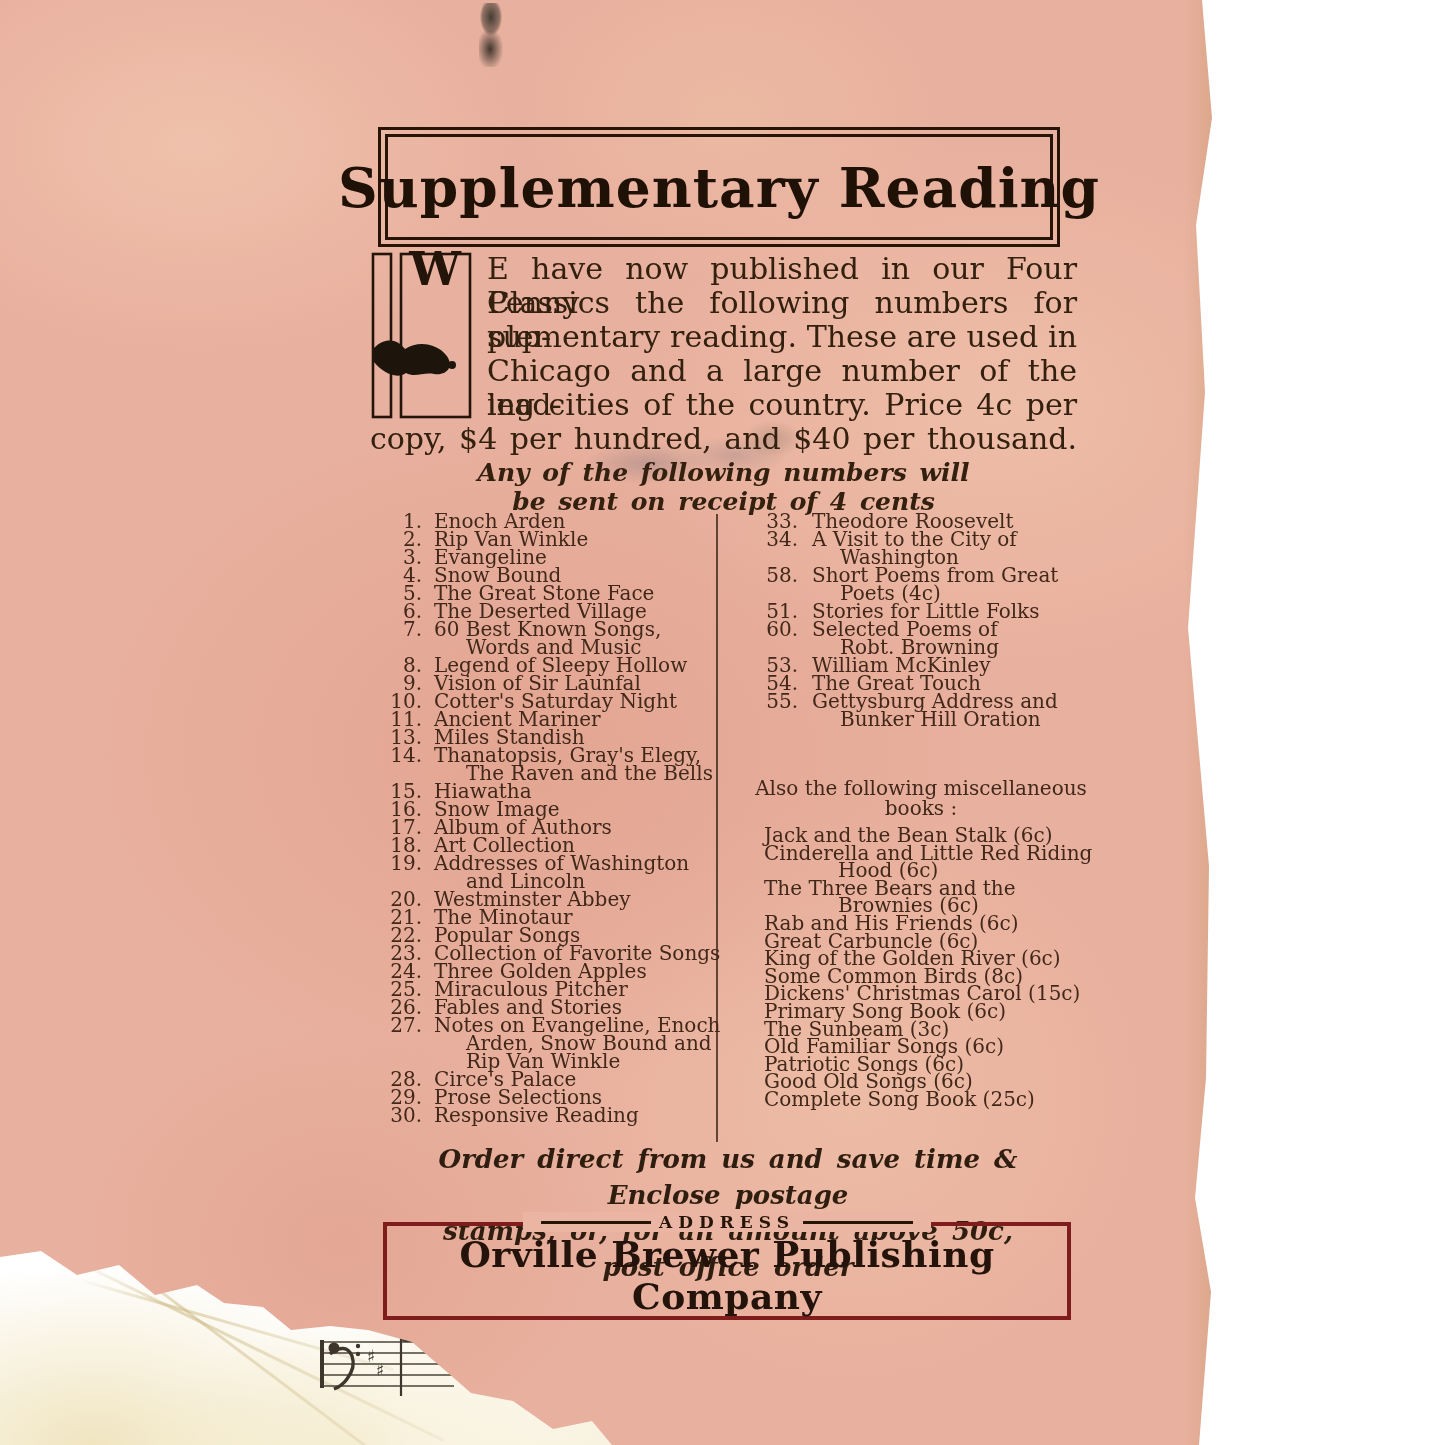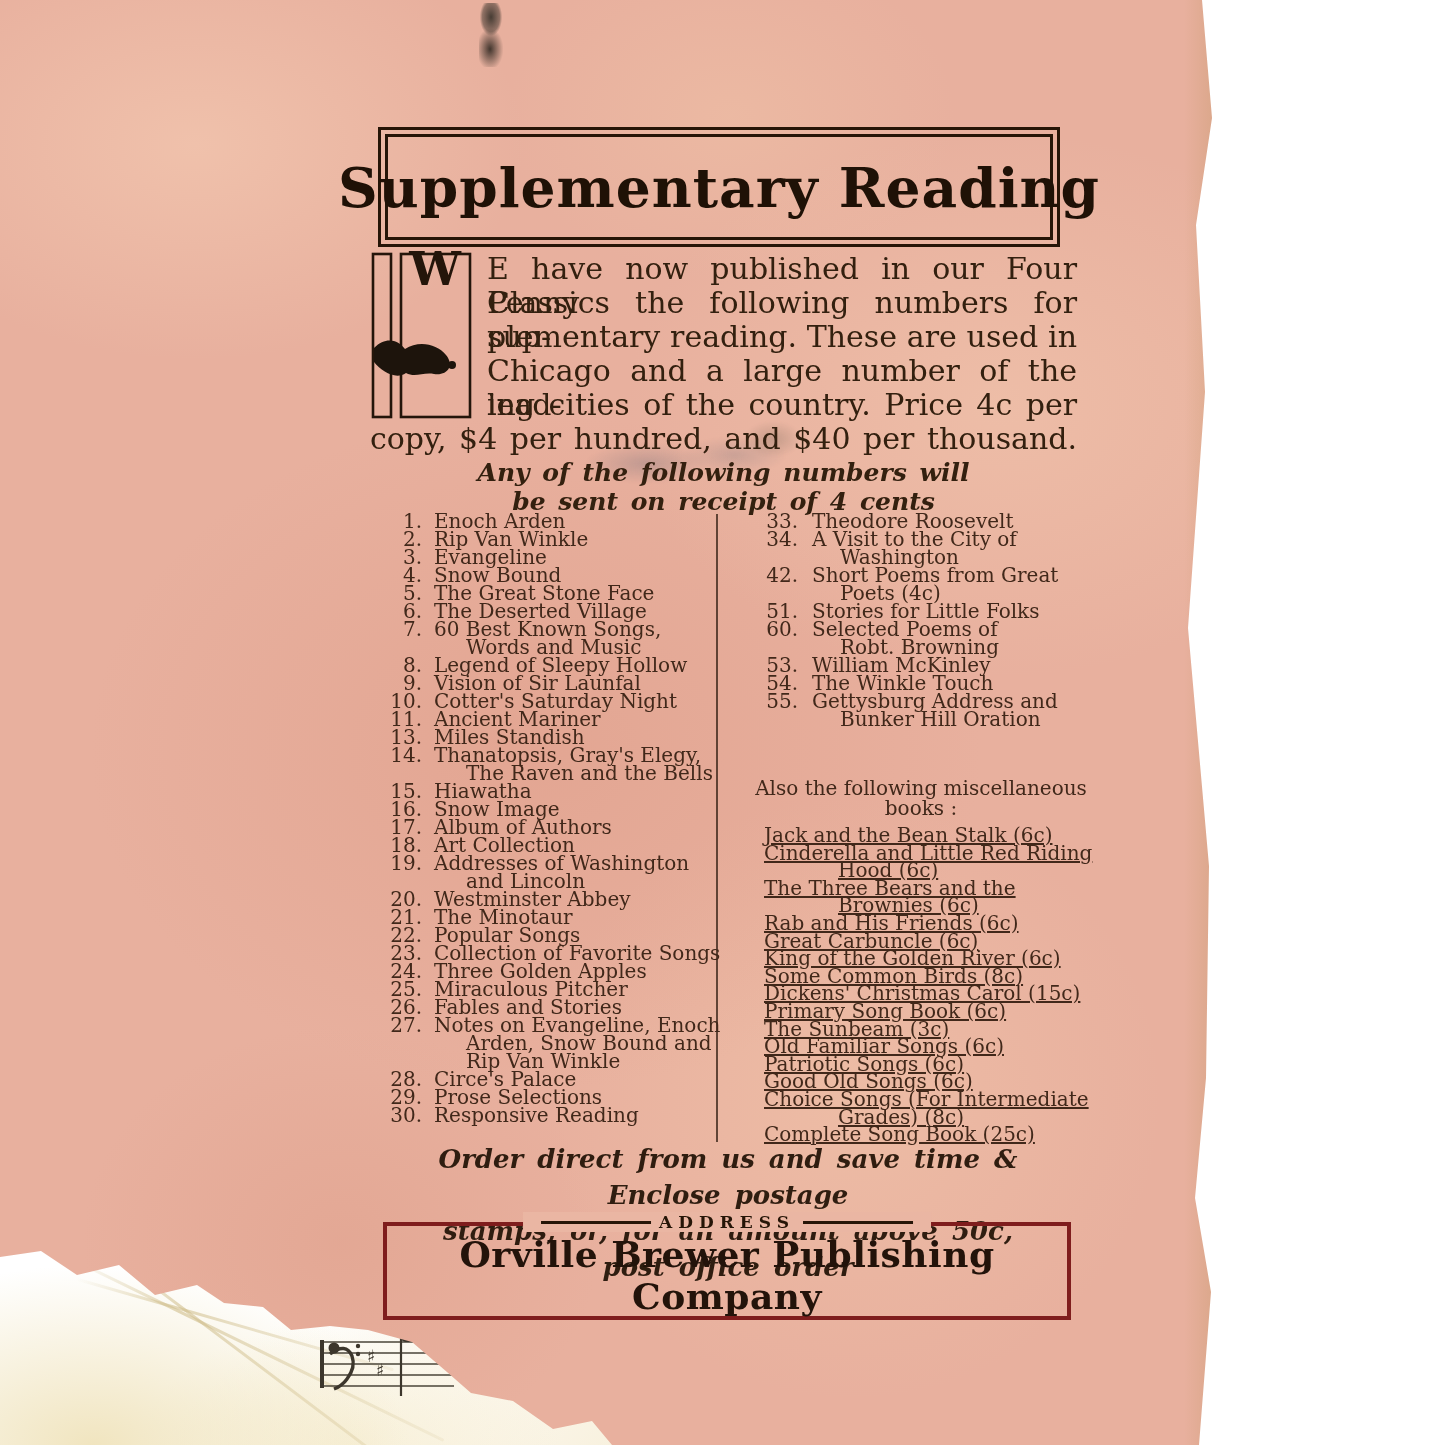--- a/index.html
+++ b/index.html
@@ -65,21 +65,21 @@
   .left-col{left:388px;top:512px;width:336px;}
   .left-col li{padding-left:46px;}
   .left-col .num{position:absolute;left:0;width:34px;text-align:right;}
   .left-col .cont{padding-left:32px;}
   .right-col{left:746px;top:512px;width:350px;}
   .right-col .numbered li{padding-left:66px;}
   .right-col .numbered .num{position:absolute;left:10px;width:42px;text-align:right;}
   .right-col .numbered .cont{padding-left:28px;}
   .misc-heading{margin-top:50px;text-align:center;line-height:20px;}
   .misc{margin-top:9px;line-height:17.6px;}
-  .misc ul{margin-left:18px;text-decoration:underline;}
+  .misc ul{margin-left:18px;}
   .misc .cont{padding-left:74px;}
   .divider{left:716px;top:514px;width:2px;height:628px;background:rgba(62,40,28,.8);}
 
   
   .order-note{left:408px;top:1141px;width:640px;text-align:center;font-style:italic;font-weight:bold;font-size:26px;line-height:36px;color:#2f1d10;word-spacing:5px;}
 
   
   .address-box{left:383px;top:1222px;width:688px;height:98px;border:4px solid #7f1d1d;box-sizing:border-box;}
   .address-label{position:absolute;top:-14px;left:50%;transform:translateX(-50%);background:#eab6a3;padding:0 10px;font-weight:bold;font-size:17px;letter-spacing:6px;color:#261507;white-space:nowrap;display:flex;align-items:center;}
   .address-label::before,.address-label::after{content:"";display:inline-block;width:110px;height:3px;background:#261507;margin:0 8px;}
@@ -289,40 +289,40 @@
         <li>
           <span class="num">33.</span>
           <div class="ln">Theodore Roosevelt</div>
         </li>
         <li>
           <span class="num">34.</span>
           <div class="ln">A Visit to the City of</div>
           <div class="ln cont">Washington</div>
         </li>
         <li>
-          <span class="num">42.</span>
+          <span class="num">58.</span>
           <div class="ln">Short Poems from Great</div>
           <div class="ln cont">Poets (4c)</div>
         </li>
         <li>
           <span class="num">51.</span>
           <div class="ln">Stories for Little Folks</div>
         </li>
         <li>
           <span class="num">60.</span>
           <div class="ln">Selected Poems of</div>
           <div class="ln cont">Robt. Browning</div>
         </li>
         <li>
           <span class="num">53.</span>
           <div class="ln">William McKinley</div>
         </li>
         <li>
           <span class="num">54.</span>
-          <div class="ln">The Winkle Touch</div>
+          <div class="ln">The Great Touch</div>
         </li>
         <li>
           <span class="num">55.</span>
           <div class="ln">Gettysburg Address and</div>
           <div class="ln cont">Bunker Hill Oration</div>
         </li>
       </ul>
     <div class="misc-heading">
       <div>Also the following miscellaneous</div>
       <div>books :</div>
@@ -364,24 +364,20 @@
           <li>
             <div class="ln">Old Familiar Songs (6c)</div>
           </li>
           <li>
             <div class="ln">Patriotic Songs (6c)</div>
           </li>
           <li>
             <div class="ln">Good Old Songs (6c)</div>
           </li>
           <li>
-            <div class="ln">Choice Songs (For Intermediate</div>
-            <div class="ln cont">Grades) (8c)</div>
-          </li>
-          <li>
             <div class="ln">Complete Song Book (25c)</div>
           </li>
         </ul>
     </div>
   </div>
 
   <div class="layer order-note">
     <div>Order direct from us and save time &amp; Enclose postage</div>
     <div>stamps, or, for an amount above 50c, post office order</div>
   </div>

